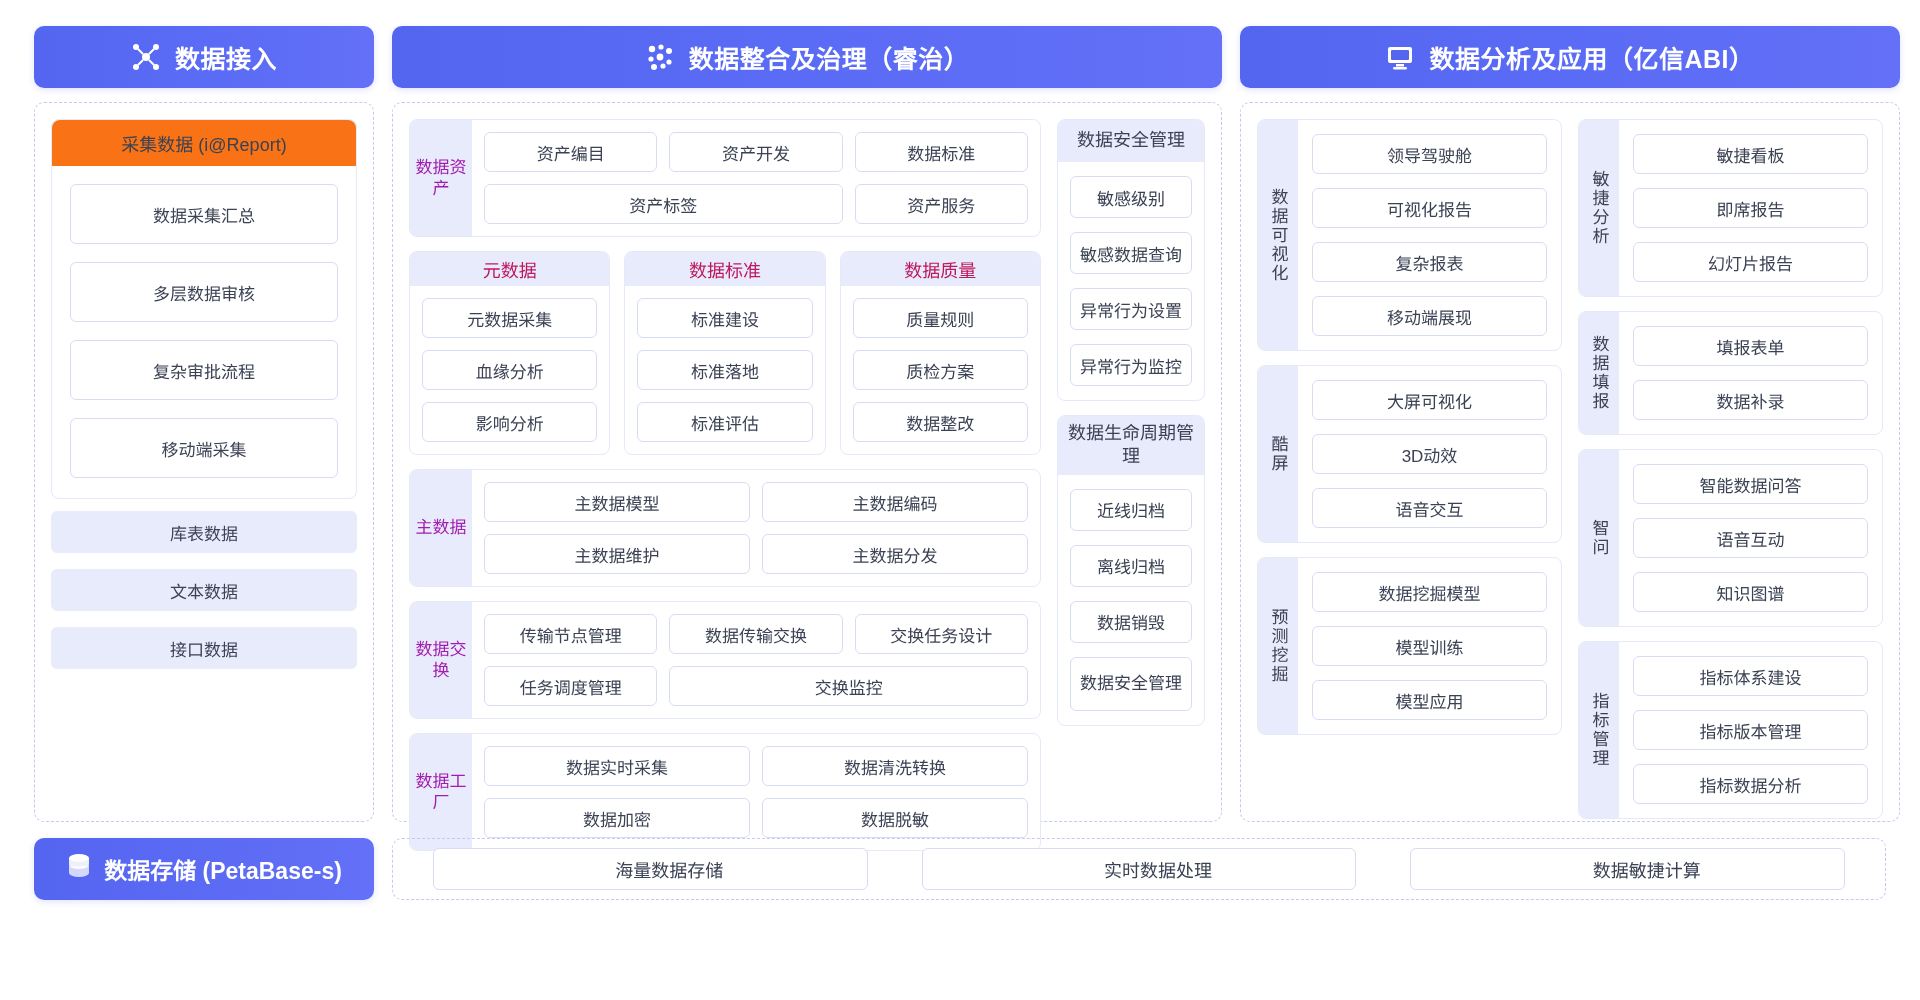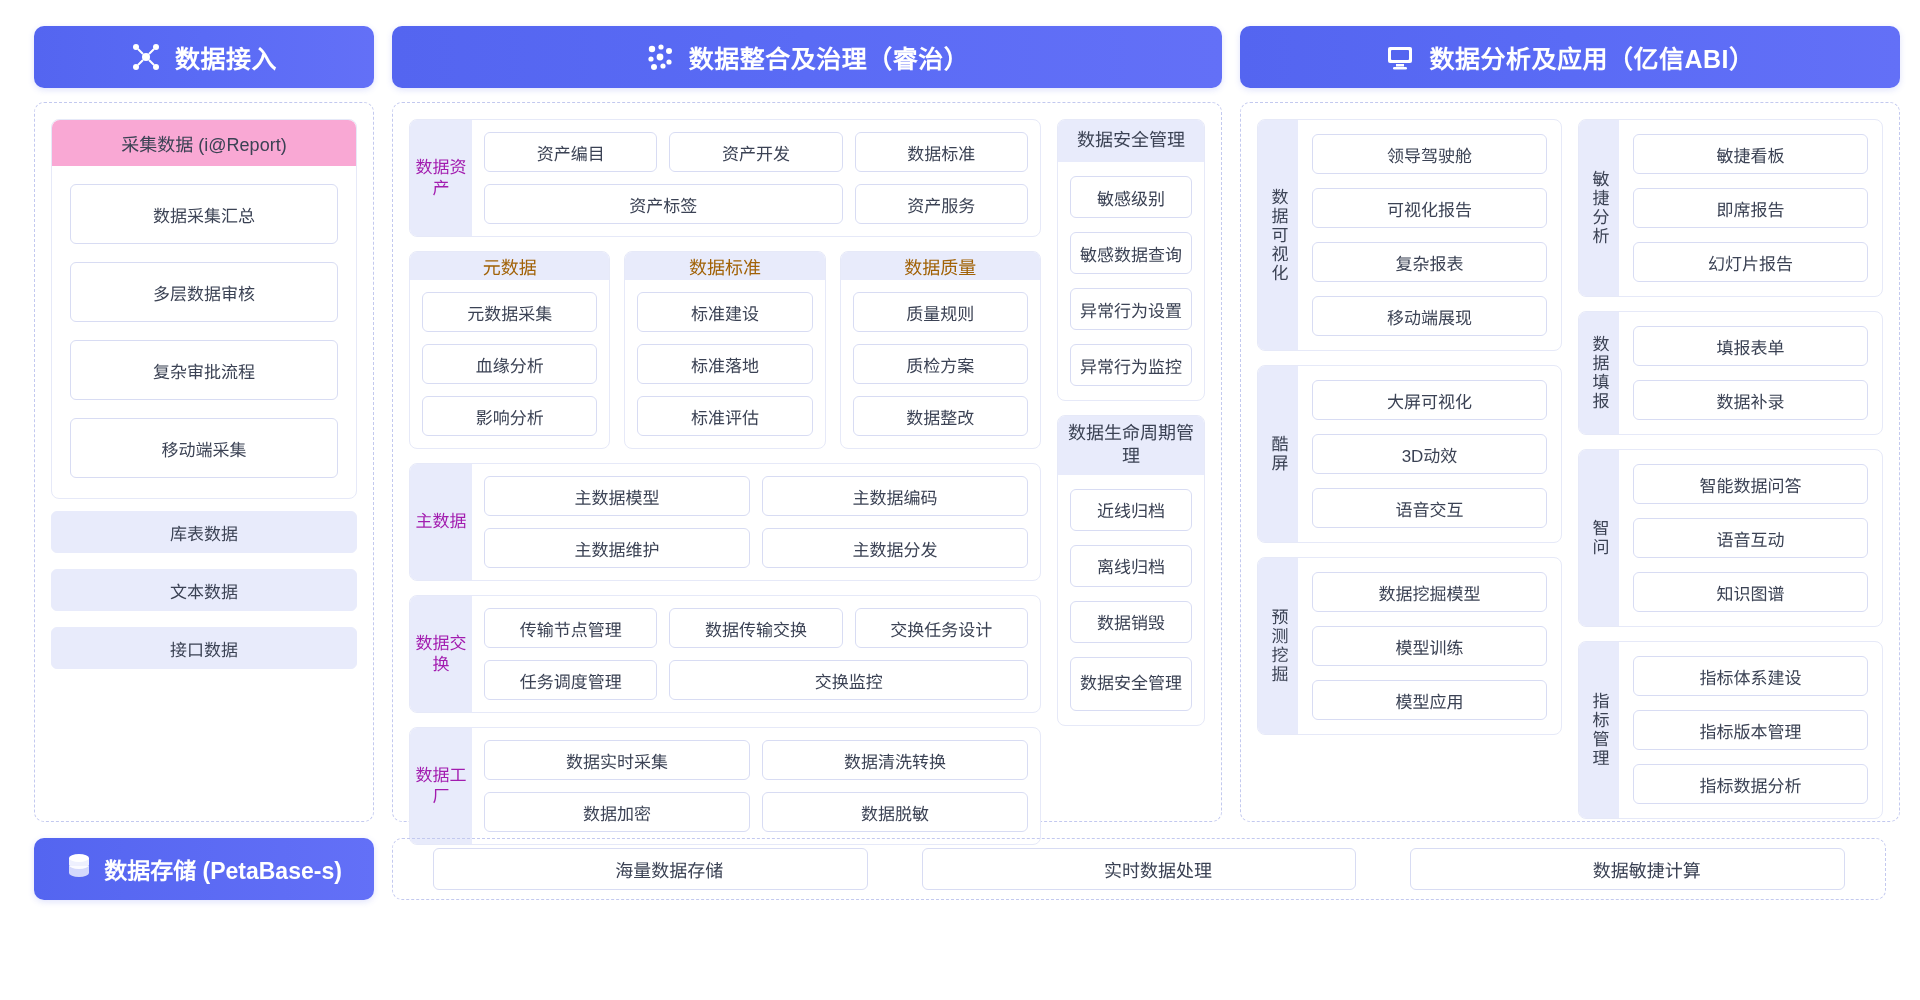--- a/index.html
+++ b/index.html
@@ -77,21 +77,21 @@
   }
 
   
   .intake-inner {
     border: 1px solid #e6e9f8;
     border-radius: 8px;
     padding: 0 0 20px 0;
     background: #fff;
   }
   .intake-title {
-    background: #f9a8d4;
+    background: #f97316;
     border-radius: 8px 8px 0 0;
     height: 46px;
     display: flex;
     align-items: center;
     justify-content: center;
     font-size: 18px;
     color: #3b4254;
   }
   .intake-list { padding: 18px 18px 0 18px; display: flex; flex-direction: column; gap: 18px; }
   .intake-list .chip { height: 60px; font-size: 17px; }
@@ -137,26 +137,26 @@
   .triple { display: flex; gap: 14px; }
   .stackbox {
     flex: 1 1 0;
     border: 1px solid #e6e9f8;
     border-radius: 8px;
     background: #fff;
     overflow: hidden;
   }
   .stackbox-title {
     background: #e8ebfb;
-    height: 28px;
+    height: 34px;
     display: flex;
     align-items: center;
     justify-content: center;
     font-size: 18px;
-    color: #a16207;
+    color: #be185d;
   }
   .stackbox-body { padding: 12px; display: flex; flex-direction: column; gap: 12px; }
 
   .sidebox {
     border: 1px solid #e6e9f8;
     border-radius: 8px;
     background: #fff;
     overflow: hidden;
   }
   .sidebox-title {

